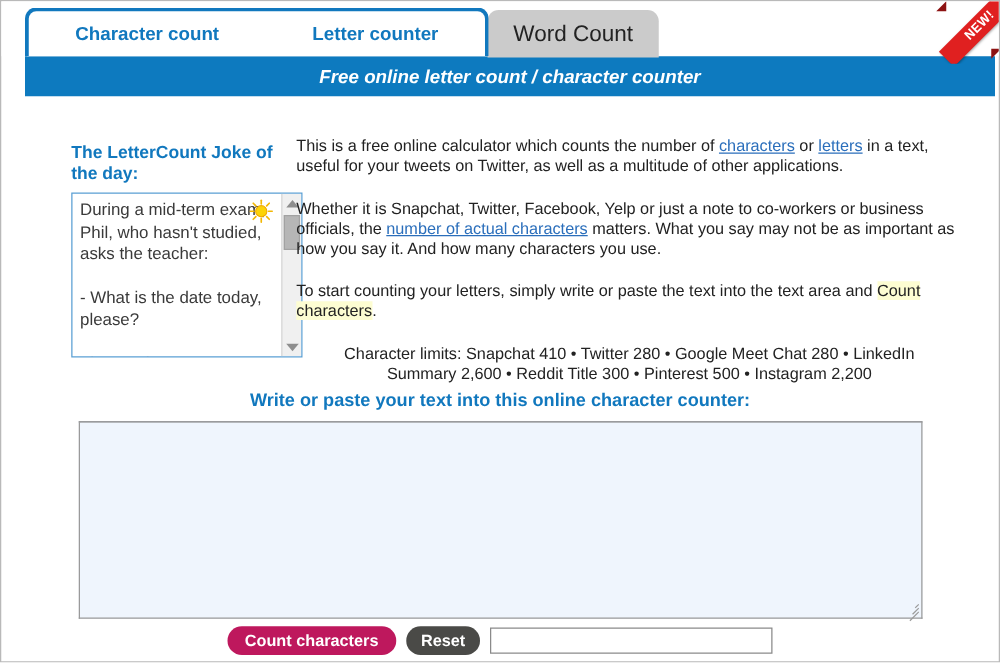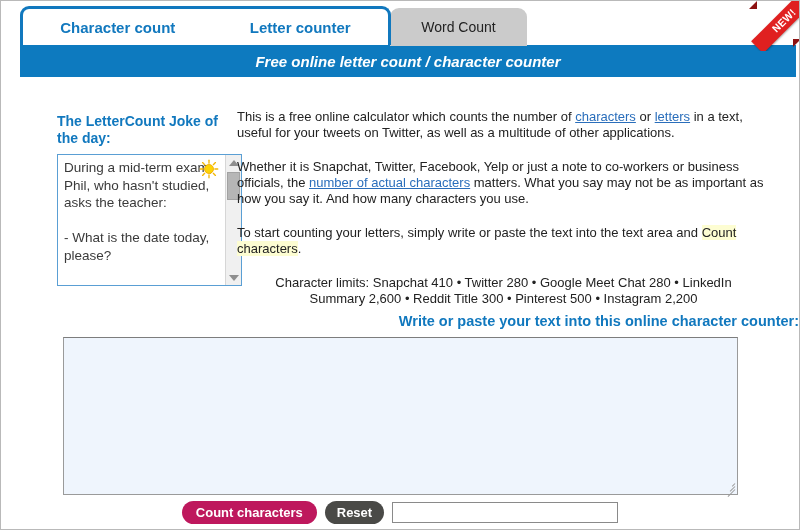--- a/index.html
+++ b/index.html
@@ -58,21 +58,21 @@
     position: absolute;
     top: 7px;
     height: 38px;
     background: #cbcbcb;
     border-radius: 9px 9px 0 0;
     box-sizing: border-box;
     display: flex;
     align-items: center;
     justify-content: center;
     color: #222222;
-    font-size: 14px;
+    font-size: 18px;
     white-space: nowrap;
     z-index: 2;
   }
   .tab-gray.t1 { left: 389px; width: 137px; }
   .tab-gray.t2 { left: 529px; width: 266px; }
 
   
   .ribbon {
     position: absolute;
     right: 0;
@@ -262,21 +262,21 @@
     font-size: 14.5px;
     line-height: 19px;
   }
 
   
   .ta-heading {
     position: absolute;
     left: 0;
     top: 236px;
     width: 798px;
-    text-align: right;
+    text-align: center;
     color: #1178be;
     font-weight: bold;
     font-size: 14.5px;
   }
   .ta-wrap {
     position: absolute;
     left: 62px;
     top: 260px;
     width: 675px;
     height: 158px;

